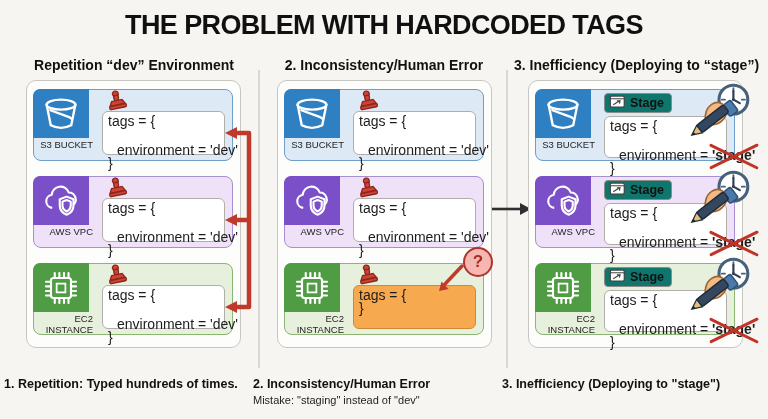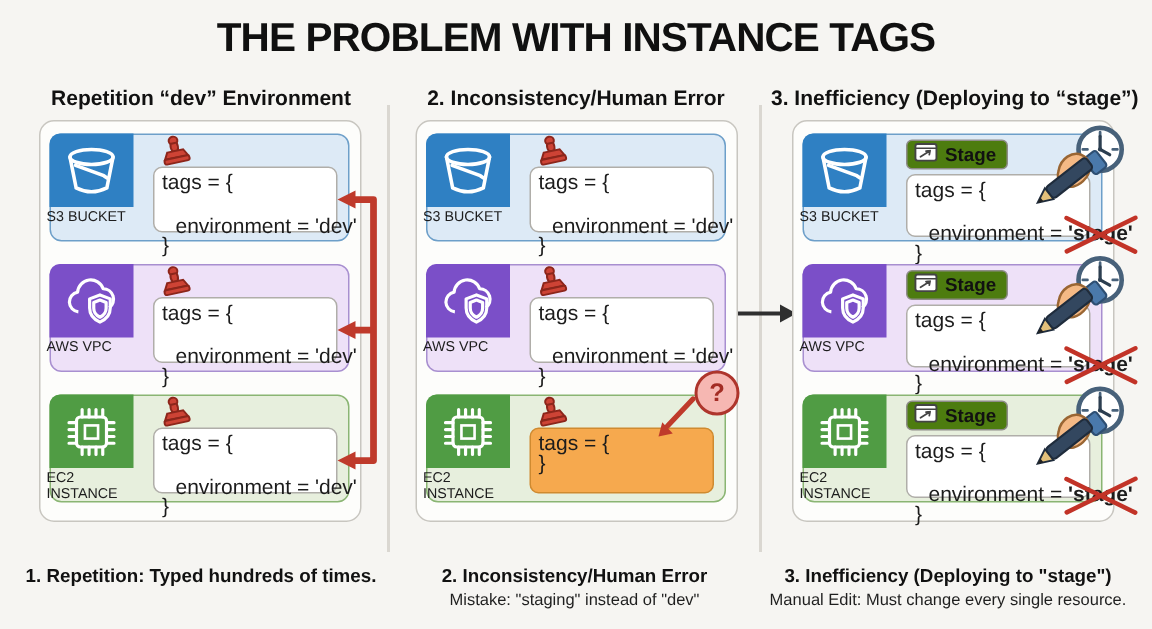--- a/index.html
+++ b/index.html
@@ -34,39 +34,39 @@
   .row.r1 { top:8px; } .row.r2 { top:95px; } .row.r3 { top:182px; }
   .row.blue   { background:#ddeaf6; border-color:#6d9fc9; }
   .row.purple { background:#eee1f8; border-color:#a88fd0; }
   .row.green  { background:#e7efdd; border-color:#8ab573; }
 
   .tile { position:absolute; left:-1px; top:-1px; width:56px; height:49px; border-radius:7px 0 0 0;
           display:flex; align-items:center; justify-content:center; }
   .blue .tile   { background:#2f80c3; }
   .purple .tile { background:#7b4fc8; }
   .green .tile  { background:#509c44; }
-  .tile-label { position:absolute; left:-3px; top:50px; width:62px; text-align:left;
+  .tile-label { position:absolute; left:-3px; top:50px; width:62px; text-align:right;
                 font-size:9.5px; line-height:10.5px; font-weight:500; color:#1d1d1d; }
 
   .stamp { position:absolute; left:70px; top:-3px; width:26px; height:25px; }
 
   .codebox {
     position:absolute; left:68px; top:21px; right:7px; height:44px;
     background:#ffffff; border:1.2px solid #b0aea9; border-radius:6px;
     padding:3px 5px; font-size:14px; line-height:12.8px; color:#1c1c1c;
     white-space:nowrap; overflow:visible;
   }
   .p3 .codebox { top:26px; height:42px; }
   .codebox.orange { background:#f6a94e; border-color:#cf8a30; }
   .cl.indent { padding-left:9px;margin-top:16px; }
 
   .chip {
     position:absolute; left:68px; top:3px; height:20px;
     display:flex; align-items:center; gap:4px;
-    background:#4d7c0f; border:1.5px solid #8e8c88; border-radius:4px;
+    background:#0f766e; border:1.5px solid #8e8c88; border-radius:4px;
     padding:0 7px 0 4px; font-size:12.5px; font-weight:700; color:#111;
   }
 
   .crossed { position:relative; display:inline-block;font-weight:bold; }
   .crossed::before, .crossed::after {
     content:""; position:absolute; left:-12%; right:-12%; top:46%; height:2.6px;
     background:#c23327; border-radius:2px;
   }
   .crossed::before { transform:rotate(26deg); }
   .crossed::after  { transform:rotate(-26deg); }
@@ -77,21 +77,21 @@
     display:flex; align-items:center; justify-content:center;
     font-size:17px; font-weight:800; color:#a32c24;
   }
   .badge-arrow { position:absolute; right:14px; top:0px; width:38px; height:34px; z-index:6; }
 
   .handclock { position:absolute; right:-21px; top:-9px; width:72px; height:64px; z-index:5; }
 
   .connector { position:absolute; left:222px; top:118px; width:34px; height:200px; z-index:3; }
   .flow-arrow { position:absolute; left:490px; top:200px; width:44px; height:18px; }
 
-  .caption { position:absolute; top:377px; width:260px; text-align:center; }
+  .caption { position:absolute; top:377px; width:260px; text-align:left; }
   .cap1 { left:4px; } .cap2 { left:253px; } .cap3 { left:502px; }
   .caption .cap-title { font-size:12.5px; font-weight:700; color:#111; }
   .caption .cap-sub { font-size:11px; margin-top:3px; color:#1f1f1f; }
 </style>
 </head>
 <body>
 
 <svg width="0" height="0" style="position:absolute">
   <defs>
     <g id="icon-bucket" stroke="#fff" fill="none" stroke-width="1.9" stroke-linecap="round">
@@ -129,21 +129,21 @@
         <rect x="44" y="32" width="10" height="13" rx="2" fill="#4a79ab" stroke="#2e4f73" stroke-width="1.4"></rect>
         <path d="M27 28 c6-5.5 15-4.5 18 1 c3 5.5 0 11.5-6.5 13.5 c-8 2.2-14-1.2-15-6.5 c-0.8-4 0.5-6 3.5-8 z" fill="#f4b985" stroke="#9a6633" stroke-width="1.6"></path>
         <rect x="13" y="31.5" width="33" height="9" rx="2.5" fill="#33475f" stroke="#1f2c3c" stroke-width="1.4"></rect>
         <polygon points="13,31.5 3.5,36 13,40.5" fill="#e3c07a" stroke="#1f2c3c" stroke-width="1.2"></polygon>
         <polygon points="7,34.5 3.5,36 7,37.6" fill="#222"></polygon>
       </g>
     </g>
   </defs>
 </svg>
 
-<div class="title">THE PROBLEM WITH INSTANCE TAGS</div>
+<div class="title">THE PROBLEM WITH HARDCODED TAGS</div>
 
 <div class="divider d1"></div>
 <div class="divider d2"></div>
 
 <div class="panel-header ph1">Repetition “dev” Environment</div>
 <div class="panel-header ph2">2. Inconsistency/Human Error</div>
 <div class="panel-header ph3">3. Inefficiency (Deploying to “stage”)</div>
 
 <div class="panel p1">
   <div class="row r1 blue">
@@ -334,14 +334,13 @@
 
 <div class="caption cap1">
   <div class="cap-title">1. Repetition: Typed hundreds of times.</div>
 </div>
 <div class="caption cap2">
   <div class="cap-title">2. Inconsistency/Human Error</div>
   <div class="cap-sub">Mistake: "staging" instead of "dev"</div>
 </div>
 <div class="caption cap3">
   <div class="cap-title">3. Inefficiency (Deploying to "stage")</div>
-  <div class="cap-sub">Manual Edit: Must change every single resource.</div>
 </div>
 
 </body></html>

